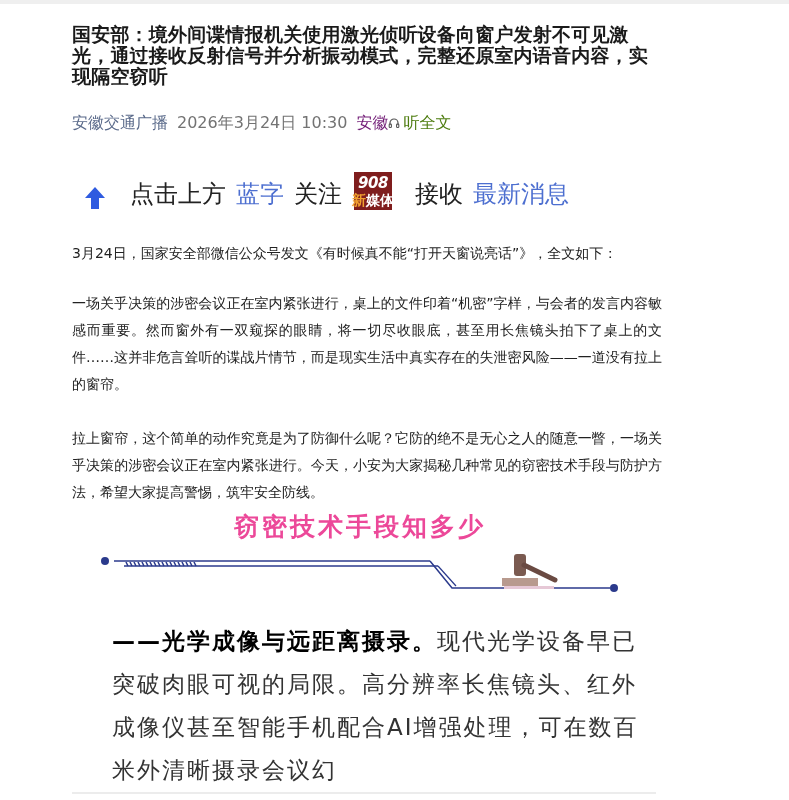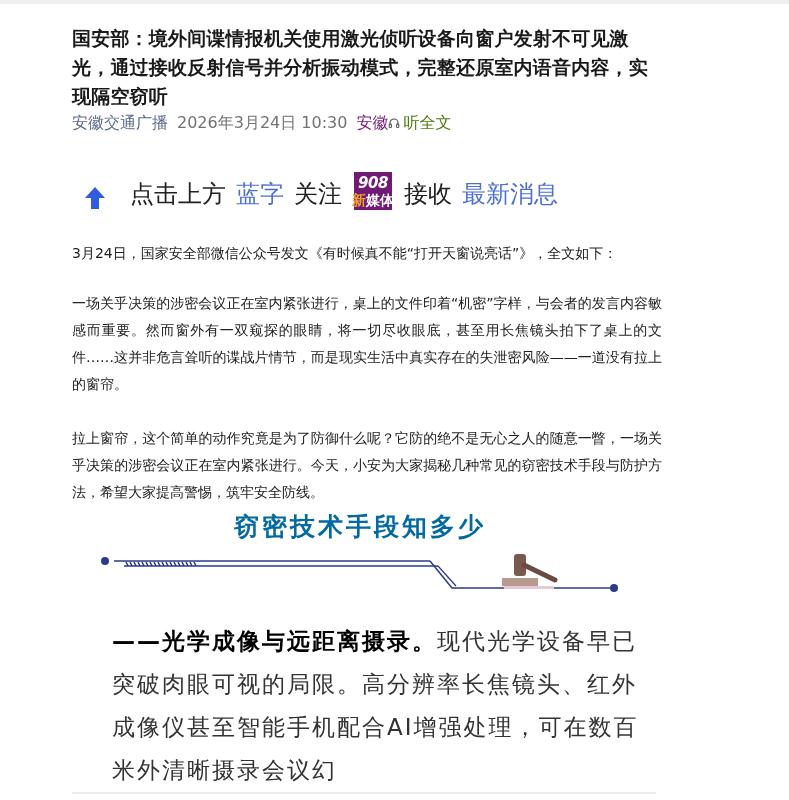--- a/index.html
+++ b/index.html
@@ -11,63 +11,63 @@
     }
     .topbar {
       position: absolute; left: 0; top: 0; width: 789px; height: 4px;
       background: #efefef;
     }
     .article {
       position: absolute; left: 72px; top: 0; width: 590px; height: 800px;
     }
     .title {
       position: absolute; left: 0; top: 24px; width: 590px;
-      font-size: 19px; font-weight: bold; line-height: 29px; color: #1a1a1a;
+      font-size: 19px; font-weight: bold; line-height: 21px; color: #1a1a1a;
       letter-spacing: 0.2px;
     }
     .meta {
       position: absolute; left: 0; top: 114px; height: 18px;
       font-size: 16px; color: #8a8a8a; display: flex; align-items: center; white-space: nowrap;
     }
     .meta .source { color: #5a6a8a; margin-right: 9px; }
     .meta .date { margin-right: 9px; color: #737373; }
     .meta .region { margin-right: 0; color: #701a75; }
     .meta .listen { color: #4d7c0f; display: flex; align-items: center; cursor: pointer; }
     .meta .listen svg { margin-right: 3px; }
 
     .follow {
       position: absolute; left: 12px; top: 164px; height: 46px; width: 560px;
       display: flex; align-items: flex-end; font-size: 24px; color: #222; white-space: nowrap;
     }
     .follow .arrow { width: 22px; height: 24px; margin-right: 24px; }
     .follow .txt { margin-right: 10px; }
     .follow .blue { color: #4d6fd0; margin-right: 10px; }
     .badge {
-      width: 38px; height: 38px; background: #701a75; margin: 0 12px 0 2px;
+      width: 38px; height: 38px; background: #7f1d1d; margin: 0 23px 0 2px;
       display: flex; flex-direction: column; align-items: center; justify-content: center;
       line-height: 1;
     }
     .badge .num { color: #fff; font-size: 15px; font-weight: bold; font-style: italic; letter-spacing: -0.5px; }
     .badge .sub { font-size: 14px; color: #fff; margin-top: 2px; font-weight: bold; }
     .badge .sub .new { color: #f0a030; }
 
     .para {
       position: absolute; left: 0; width: 590px;
       font-size: 14px; line-height: 27px; color: #222; text-align: justify;
     }
     .p1 { top: 240px; }
     .p2 { top: 290px; }
     .p3 { top: 425px; }
 
     .banner {
       position: absolute; left: 28px; top: 510px; width: 540px; height: 90px;
     }
     .banner .btitle {
       position: absolute; left: 0; top: 0; width: 520px; text-align: center;
-      font-size: 25px; font-weight: bold; color: #0369a1; letter-spacing: 3px;
+      font-size: 25px; font-weight: bold; color: #ec4899; letter-spacing: 3px;
     }
     .banner svg.lines { position: absolute; left: 0; top: 30px; }
 
     .bigtext {
       position: absolute; left: 40px; top: 620px; width: 530px;
       font-size: 23px; line-height: 43px; color: #333; letter-spacing: 2px;
     }
     .bigtext .hl { color: #000000; font-weight: bold; }
 
     .bottomline {

